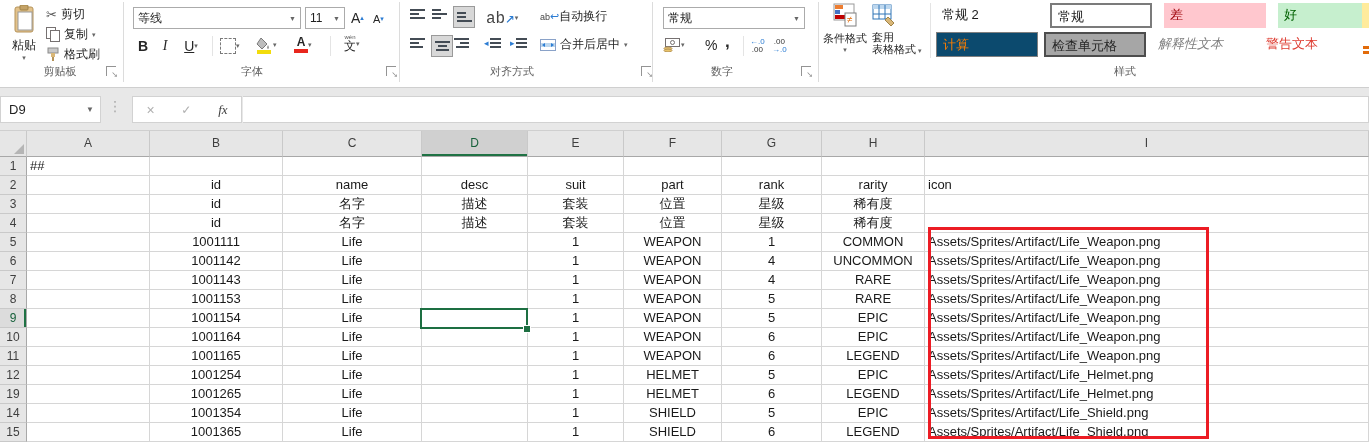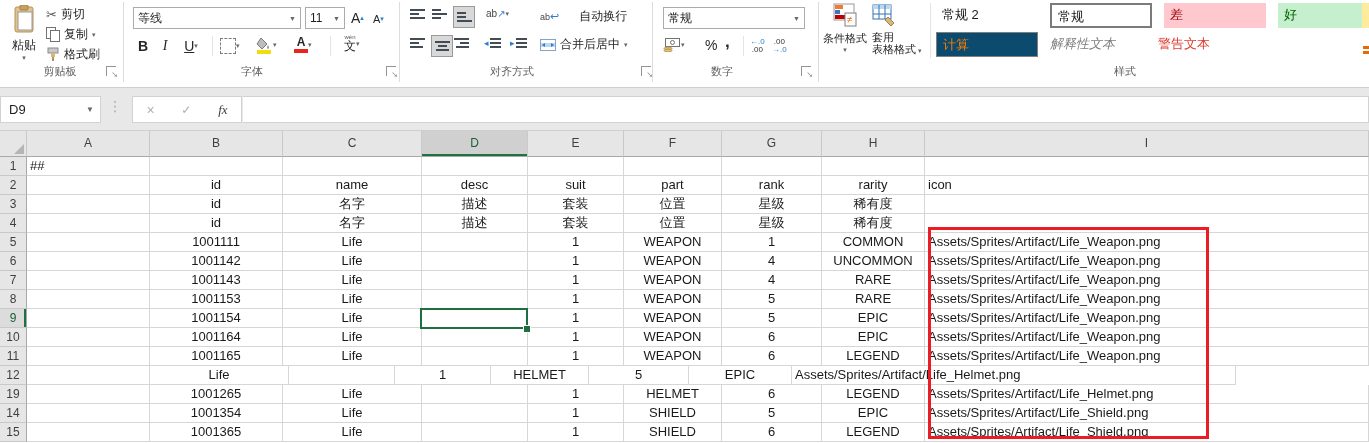--- a/index.html
+++ b/index.html
@@ -164,24 +164,24 @@
         </span>
       </div>
     <div class="ic-box active-ic" style="left:454px;top:7px;width:20px;height:20px;">
         <span class="bars">
           <span style="width:9px;"></span>
           <span style="width:9px;"></span>
           <span style="width:15px;"></span>
         </span>
       </div>
     <div class="ic-box" style="left:486px;top:8px;">
-      <span style="font-size:10px;color:#444;">ab<span style="color:#2b7cd3;">↗</span></span>
-        <span class="caret">▾</span>
-    </div>
-    <div class="ic-box" style="left:540px;top:8px;gap:20px;">
+      <span style="font-size:16px;color:#444;font-family:Liberation Mono, monospace;">ab<span style="color:#2b7cd3;">↗</span></span>
+        <span class="caret">▾</span>
+    </div>
+    <div class="ic-box" style="left:540px;top:8px;gap:0;">
       <span style="font-size:9px;color:#444;"><span>ab</span><span style="color:#2b7cd3;font-size:11px;">↩</span></span>
       <span class="btn-label">自动换行</span>
     </div>
     <div class="ic-box" style="left:410px;top:38px;">
         <span class="bars">
           <span style="width:15px;"></span>
           <span style="width:9px;"></span>
           <span style="width:13px;"></span>
         </span>
       </div>
@@ -287,20 +287,21 @@
     </div>
     <div class="vsep" style="left:930px;top:3px;height:55px;background:#e4e4e4;"></div>
     <div class="chip-row" style="left:936px;top:3px;gap:12px;" id="chip-row-1">
         <div class="chip chip-normal2">常规 2</div>
         <div class="chip chip-normal">常规</div>
         <div class="chip chip-bad">差</div>
         <div class="chip chip-good">好</div>
       </div>
     <div class="chip-row" style="left:936px;top:32px;" id="chip-row-2">
         <div class="chip chip-calc">计算</div>
+        <div class="chip chip-check">检查单元格</div>
         <div class="chip chip-explain">解释性文本</div>
         <div class="chip chip-warning">警告文本</div>
       </div>
     <div class="abs" style="left:1362px;top:3px;width:7px;height:25px;background:#ffeb9c;"></div>
     <div class="abs" style="left:1363px;top:46px;width:6px;height:3px;background:#e26b0a;"></div>
     <div class="abs" style="left:1363px;top:51px;width:6px;height:3px;background:#e26b0a;"></div>
     <div class="grp-label" style="left:1045px;width:160px;">样式</div>
   </div>
 
   <div id="fbar">
@@ -463,20 +464,21 @@
           <div class="s-cell al-c" style="width: 106px;"></div>
           <div class="s-cell al-c" style="width: 96px;">1</div>
           <div class="s-cell al-c" style="width: 98px;">WEAPON</div>
           <div class="s-cell al-c" style="width: 100px;">6</div>
           <div class="s-cell al-c" style="width: 103px;">LEGEND</div>
           <div class="s-cell al-l" style="width: 444px;">Assets/Sprites/Artifact/Life_Weapon.png</div>
         </div>
         <div class="s-row s-body">
           <div class="s-cell gut" style="width: 27px;">12</div>
           <div class="s-cell al-l" style="width: 123px;"></div>
+          <div class="s-cell al-c" style="width: 133px;">1001254</div>
           <div class="s-cell al-c" style="width: 139px;">Life</div>
           <div class="s-cell al-c" style="width: 106px;"></div>
           <div class="s-cell al-c" style="width: 96px;">1</div>
           <div class="s-cell al-c" style="width: 98px;">HELMET</div>
           <div class="s-cell al-c" style="width: 100px;">5</div>
           <div class="s-cell al-c" style="width: 103px;">EPIC</div>
           <div class="s-cell al-l" style="width: 444px;">Assets/Sprites/Artifact/Life_Helmet.png</div>
         </div>
         <div class="s-row s-body">
           <div class="s-cell gut" style="width: 27px;">19</div>

